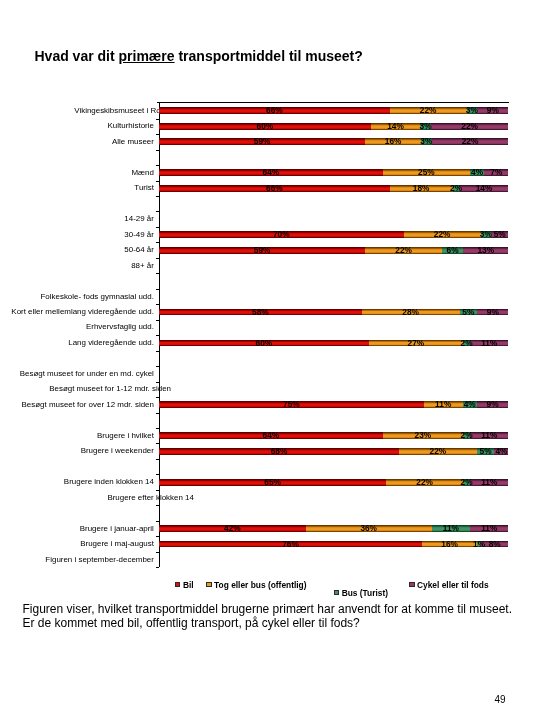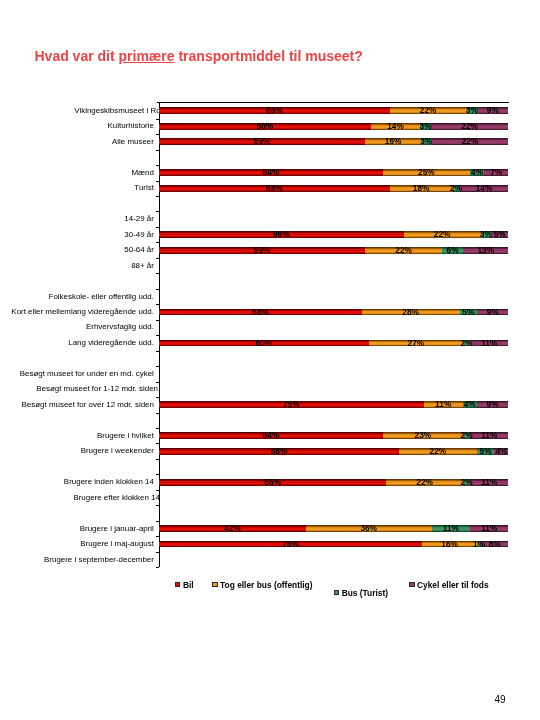--- a/index.html
+++ b/index.html
@@ -1,21 +1,21 @@
 <!DOCTYPE html>
 <html><head>
 <meta charset="utf-8">
 <title>Hvad var dit primaere transportmiddel til museet?</title>
 <style>
   html,body{margin:0;padding:0;background:#ffffff;}
   body{width:540px;height:720px;font-family:"Liberation Sans",sans-serif;overflow:hidden;position:relative;}
   .slide{transform:translateZ(0);}
   .slide{position:absolute;left:0;top:0;width:540px;height:720px;background:#fff;}
 
-  #title{position:absolute;left:34.5px;top:48.3px;font-size:14.0px;font-weight:bold;color:#ef4444;white-space:nowrap;line-height:16px;}
+  #title{position:absolute;left:34.5px;top:48.3px;font-size:14.0px;font-weight:bold;color:#000000;white-space:nowrap;line-height:16px;}
   #title .u{text-decoration:underline;}
 
   
   #chart{position:absolute;left:0;top:0;width:540px;height:600px;}
   .axis-line{position:absolute;background:#000;}
   .catlabel{position:absolute;font-size:7.95px;color:#000;text-align:right;white-space:nowrap;line-height:9px;}
   .bar{position:absolute;height:6.8px;}
   .seg{position:absolute;top:0;height:6.8px;}
   .vlabel{position:absolute;font-size:8.3px;font-weight:bold;color:#000;text-align:center;line-height:9px;white-space:nowrap;}
   .tick{position:absolute;background:#000;height:1px;}
@@ -111,41 +111,41 @@
       <div class="tick" style="left: 155.9px; top: 227px; width: 3px;"></div>
       <div class="catlabel" style="left: 0px; width: 153.9px; top: 214.175px;">14-29 år</div>
       <div class="tick" style="left: 155.9px; top: 242px; width: 3px;"></div>
       <div class="catlabel" style="left: 0px; width: 153.9px; top: 229.645px;">30-49 år</div>
       <div class="bar" style="left: 0px; top: 231.245px; width: 540px;">
         <div class="seg" style="left: 159px; width: 244.65px; background: linear-gradient(rgb(78, 0, 0) 0%, rgb(116, 0, 0) 17%, rgb(176, 0, 0) 27%, rgb(224, 16, 8) 42%, rgb(224, 16, 8) 72%, rgb(176, 0, 0) 84%, rgb(116, 0, 0) 92%, rgb(78, 0, 0) 100%);"></div>
         <div class="seg" style="left: 403.65px; width: 76.89px; background: linear-gradient(rgb(85, 48, 0) 0%, rgb(128, 71, 0) 17%, rgb(200, 118, 8) 27%, rgb(238, 154, 34) 42%, rgb(238, 154, 34) 72%, rgb(200, 118, 8) 84%, rgb(128, 71, 0) 92%, rgb(85, 48, 0) 100%);"></div>
         <div class="seg" style="left: 480.54px; width: 10.485px; background: linear-gradient(rgb(9, 58, 32) 0%, rgb(16, 86, 47) 17%, rgb(43, 122, 80) 27%, rgb(68, 146, 99) 42%, rgb(68, 146, 99) 72%, rgb(43, 122, 80) 84%, rgb(16, 86, 47) 92%, rgb(9, 58, 32) 100%);"></div>
         <div class="seg" style="left: 491.025px; width: 17.475px; background: linear-gradient(rgb(46, 15, 33) 0%, rgb(74, 26, 54) 17%, rgb(126, 47, 87) 27%, rgb(150, 58, 104) 42%, rgb(150, 58, 104) 72%, rgb(126, 47, 87) 84%, rgb(74, 26, 54) 92%, rgb(46, 15, 33) 100%);"></div>
       </div>
-      <div class="vlabel" style="left: 266.325px; top: 230.245px; width: 30px;">96%</div>
+      <div class="vlabel" style="left: 266.325px; top: 230.245px; width: 30px;">70%</div>
       <div class="vlabel" style="left: 427.095px; top: 230.245px; width: 30px;">22%</div>
       <div class="vlabel" style="left: 470.782px; top: 230.245px; width: 30px;">3%</div>
       <div class="vlabel" style="left: 484.762px; top: 230.245px; width: 30px;">5%</div>
       <div class="tick" style="left: 155.9px; top: 258px; width: 3px;"></div>
       <div class="catlabel" style="left: 0px; width: 153.9px; top: 245.115px;">50-64 år</div>
       <div class="bar" style="left: 0px; top: 246.715px; width: 540px;">
         <div class="seg" style="left: 159px; width: 206.205px; background: linear-gradient(rgb(78, 0, 0) 0%, rgb(116, 0, 0) 17%, rgb(176, 0, 0) 27%, rgb(224, 16, 8) 42%, rgb(224, 16, 8) 72%, rgb(176, 0, 0) 84%, rgb(116, 0, 0) 92%, rgb(78, 0, 0) 100%);"></div>
         <div class="seg" style="left: 365.205px; width: 76.89px; background: linear-gradient(rgb(85, 48, 0) 0%, rgb(128, 71, 0) 17%, rgb(200, 118, 8) 27%, rgb(238, 154, 34) 42%, rgb(238, 154, 34) 72%, rgb(200, 118, 8) 84%, rgb(128, 71, 0) 92%, rgb(85, 48, 0) 100%);"></div>
         <div class="seg" style="left: 442.095px; width: 20.97px; background: linear-gradient(rgb(9, 58, 32) 0%, rgb(16, 86, 47) 17%, rgb(43, 122, 80) 27%, rgb(68, 146, 99) 42%, rgb(68, 146, 99) 72%, rgb(43, 122, 80) 84%, rgb(16, 86, 47) 92%, rgb(9, 58, 32) 100%);"></div>
         <div class="seg" style="left: 463.065px; width: 45.435px; background: linear-gradient(rgb(46, 15, 33) 0%, rgb(74, 26, 54) 17%, rgb(126, 47, 87) 27%, rgb(150, 58, 104) 42%, rgb(150, 58, 104) 72%, rgb(126, 47, 87) 84%, rgb(74, 26, 54) 92%, rgb(46, 15, 33) 100%);"></div>
       </div>
       <div class="vlabel" style="left: 247.102px; top: 245.715px; width: 30px;">59%</div>
       <div class="vlabel" style="left: 388.65px; top: 245.715px; width: 30px;">22%</div>
       <div class="vlabel" style="left: 437.58px; top: 245.715px; width: 30px;">6%</div>
       <div class="vlabel" style="left: 470.783px; top: 245.715px; width: 30px;">13%</div>
       <div class="tick" style="left: 155.9px; top: 273px; width: 3px;"></div>
       <div class="catlabel" style="left: 0px; width: 153.9px; top: 260.585px;">88+ år</div>
       <div class="tick" style="left: 155.9px; top: 289px; width: 3px;"></div>
       <div class="tick" style="left: 155.9px; top: 304px; width: 3px;"></div>
-      <div class="catlabel" style="left: 0px; width: 153.9px; top: 291.525px;">Folkeskole- eller offentlig udd.</div>
+      <div class="catlabel" style="left: 0px; width: 153.9px; top: 291.525px;">Folkeskole- fods gymnasial udd.</div>
       <div class="tick" style="left: 155.9px; top: 320px; width: 3px;"></div>
       <div class="catlabel" style="left: 0px; width: 153.9px; top: 306.995px;">Kort eller mellemlang videregående udd.</div>
       <div class="bar" style="left: 0px; top: 308.595px; width: 540px;">
         <div class="seg" style="left: 159px; width: 202.71px; background: linear-gradient(rgb(78, 0, 0) 0%, rgb(116, 0, 0) 17%, rgb(176, 0, 0) 27%, rgb(224, 16, 8) 42%, rgb(224, 16, 8) 72%, rgb(176, 0, 0) 84%, rgb(116, 0, 0) 92%, rgb(78, 0, 0) 100%);"></div>
         <div class="seg" style="left: 361.71px; width: 97.86px; background: linear-gradient(rgb(85, 48, 0) 0%, rgb(128, 71, 0) 17%, rgb(200, 118, 8) 27%, rgb(238, 154, 34) 42%, rgb(238, 154, 34) 72%, rgb(200, 118, 8) 84%, rgb(128, 71, 0) 92%, rgb(85, 48, 0) 100%);"></div>
         <div class="seg" style="left: 459.57px; width: 17.475px; background: linear-gradient(rgb(9, 58, 32) 0%, rgb(16, 86, 47) 17%, rgb(43, 122, 80) 27%, rgb(68, 146, 99) 42%, rgb(68, 146, 99) 72%, rgb(43, 122, 80) 84%, rgb(16, 86, 47) 92%, rgb(9, 58, 32) 100%);"></div>
         <div class="seg" style="left: 477.045px; width: 31.455px; background: linear-gradient(rgb(46, 15, 33) 0%, rgb(74, 26, 54) 17%, rgb(126, 47, 87) 27%, rgb(150, 58, 104) 42%, rgb(150, 58, 104) 72%, rgb(126, 47, 87) 84%, rgb(74, 26, 54) 92%, rgb(46, 15, 33) 100%);"></div>
       </div>
       <div class="vlabel" style="left: 245.355px; top: 307.595px; width: 30px;">58%</div>
       <div class="vlabel" style="left: 395.64px; top: 307.595px; width: 30px;">28%</div>
@@ -162,21 +162,21 @@
         <div class="seg" style="left: 470.055px; width: 38.445px; background: linear-gradient(rgb(46, 15, 33) 0%, rgb(74, 26, 54) 17%, rgb(126, 47, 87) 27%, rgb(150, 58, 104) 42%, rgb(150, 58, 104) 72%, rgb(126, 47, 87) 84%, rgb(74, 26, 54) 92%, rgb(46, 15, 33) 100%);"></div>
       </div>
       <div class="vlabel" style="left: 248.85px; top: 338.535px; width: 30px;">60%</div>
       <div class="vlabel" style="left: 400.882px; top: 338.535px; width: 30px;">27%</div>
       <div class="vlabel" style="left: 451.56px; top: 338.535px; width: 30px;">2%</div>
       <div class="vlabel" style="left: 474.277px; top: 338.535px; width: 30px;">11%</div>
       <div class="tick" style="left: 155.9px; top: 366px; width: 3px;"></div>
       <div class="tick" style="left: 155.9px; top: 382px; width: 3px;"></div>
       <div class="catlabel" style="left: 0px; width: 153.9px; top: 368.875px;">Besøgt museet for under en md. cykel</div>
       <div class="tick" style="left: 155.9px; top: 397px; width: 3px;"></div>
-      <div class="catlabel" style="left: 0px; width: 158px; top: 384.345px;">Besøgt museet for 1-12 mdr. siden</div>
+      <div class="catlabel" style="left: 0px; width: 171px; top: 384.345px;">Besøgt museet for 1-12 mdr. siden</div>
       <div class="tick" style="left: 155.9px; top: 413px; width: 3px;"></div>
       <div class="catlabel" style="left: 0px; width: 153.9px; top: 399.815px;">Besøgt museet for over 12 mdr. siden</div>
       <div class="bar" style="left: 0px; top: 401.415px; width: 540px;">
         <div class="seg" style="left: 159px; width: 264.773px; background: linear-gradient(rgb(78, 0, 0) 0%, rgb(116, 0, 0) 17%, rgb(176, 0, 0) 27%, rgb(224, 16, 8) 42%, rgb(224, 16, 8) 72%, rgb(176, 0, 0) 84%, rgb(116, 0, 0) 92%, rgb(78, 0, 0) 100%);"></div>
         <div class="seg" style="left: 423.773px; width: 38.8333px; background: linear-gradient(rgb(85, 48, 0) 0%, rgb(128, 71, 0) 17%, rgb(200, 118, 8) 27%, rgb(238, 154, 34) 42%, rgb(238, 154, 34) 72%, rgb(200, 118, 8) 84%, rgb(128, 71, 0) 92%, rgb(85, 48, 0) 100%);"></div>
         <div class="seg" style="left: 462.606px; width: 14.1212px; background: linear-gradient(rgb(9, 58, 32) 0%, rgb(16, 86, 47) 17%, rgb(43, 122, 80) 27%, rgb(68, 146, 99) 42%, rgb(68, 146, 99) 72%, rgb(43, 122, 80) 84%, rgb(16, 86, 47) 92%, rgb(9, 58, 32) 100%);"></div>
         <div class="seg" style="left: 476.727px; width: 31.7727px; background: linear-gradient(rgb(46, 15, 33) 0%, rgb(74, 26, 54) 17%, rgb(126, 47, 87) 27%, rgb(150, 58, 104) 42%, rgb(150, 58, 104) 72%, rgb(126, 47, 87) 84%, rgb(74, 26, 54) 92%, rgb(46, 15, 33) 100%);"></div>
       </div>
       <div class="vlabel" style="left: 276.386px; top: 400.415px; width: 30px;">75%</div>
       <div class="vlabel" style="left: 428.189px; top: 400.415px; width: 30px;">11%</div>
@@ -214,21 +214,21 @@
         <div class="seg" style="left: 159px; width: 227.175px; background: linear-gradient(rgb(78, 0, 0) 0%, rgb(116, 0, 0) 17%, rgb(176, 0, 0) 27%, rgb(224, 16, 8) 42%, rgb(224, 16, 8) 72%, rgb(176, 0, 0) 84%, rgb(116, 0, 0) 92%, rgb(78, 0, 0) 100%);"></div>
         <div class="seg" style="left: 386.175px; width: 76.89px; background: linear-gradient(rgb(85, 48, 0) 0%, rgb(128, 71, 0) 17%, rgb(200, 118, 8) 27%, rgb(238, 154, 34) 42%, rgb(238, 154, 34) 72%, rgb(200, 118, 8) 84%, rgb(128, 71, 0) 92%, rgb(85, 48, 0) 100%);"></div>
         <div class="seg" style="left: 463.065px; width: 6.99px; background: linear-gradient(rgb(9, 58, 32) 0%, rgb(16, 86, 47) 17%, rgb(43, 122, 80) 27%, rgb(68, 146, 99) 42%, rgb(68, 146, 99) 72%, rgb(43, 122, 80) 84%, rgb(16, 86, 47) 92%, rgb(9, 58, 32) 100%);"></div>
         <div class="seg" style="left: 470.055px; width: 38.445px; background: linear-gradient(rgb(46, 15, 33) 0%, rgb(74, 26, 54) 17%, rgb(126, 47, 87) 27%, rgb(150, 58, 104) 42%, rgb(150, 58, 104) 72%, rgb(126, 47, 87) 84%, rgb(74, 26, 54) 92%, rgb(46, 15, 33) 100%);"></div>
       </div>
       <div class="vlabel" style="left: 257.587px; top: 477.765px; width: 30px;">65%</div>
       <div class="vlabel" style="left: 409.62px; top: 477.765px; width: 30px;">22%</div>
       <div class="vlabel" style="left: 451.56px; top: 477.765px; width: 30px;">2%</div>
       <div class="vlabel" style="left: 474.277px; top: 477.765px; width: 30px;">11%</div>
       <div class="tick" style="left: 155.9px; top: 505px; width: 3px;"></div>
-      <div class="catlabel" style="left: 6px; width: 153.9px; top: 492.635px;">Brugere efter klokken 14</div>
+      <div class="catlabel" style="left: 0px; width: 153.9px; top: 492.635px; padding-left: 40px;">Brugere efter klokken 14</div>
       <div class="tick" style="left: 155.9px; top: 521px; width: 3px;"></div>
       <div class="tick" style="left: 155.9px; top: 536px; width: 3px;"></div>
       <div class="catlabel" style="left: 0px; width: 153.9px; top: 523.575px;">Brugere i januar-april</div>
       <div class="bar" style="left: 0px; top: 525.175px; width: 540px;">
         <div class="seg" style="left: 159px; width: 146.79px; background: linear-gradient(rgb(78, 0, 0) 0%, rgb(116, 0, 0) 17%, rgb(176, 0, 0) 27%, rgb(224, 16, 8) 42%, rgb(224, 16, 8) 72%, rgb(176, 0, 0) 84%, rgb(116, 0, 0) 92%, rgb(78, 0, 0) 100%);"></div>
         <div class="seg" style="left: 305.79px; width: 125.82px; background: linear-gradient(rgb(85, 48, 0) 0%, rgb(128, 71, 0) 17%, rgb(200, 118, 8) 27%, rgb(238, 154, 34) 42%, rgb(238, 154, 34) 72%, rgb(200, 118, 8) 84%, rgb(128, 71, 0) 92%, rgb(85, 48, 0) 100%);"></div>
         <div class="seg" style="left: 431.61px; width: 38.445px; background: linear-gradient(rgb(9, 58, 32) 0%, rgb(16, 86, 47) 17%, rgb(43, 122, 80) 27%, rgb(68, 146, 99) 42%, rgb(68, 146, 99) 72%, rgb(43, 122, 80) 84%, rgb(16, 86, 47) 92%, rgb(9, 58, 32) 100%);"></div>
         <div class="seg" style="left: 470.055px; width: 38.445px; background: linear-gradient(rgb(46, 15, 33) 0%, rgb(74, 26, 54) 17%, rgb(126, 47, 87) 27%, rgb(150, 58, 104) 42%, rgb(150, 58, 104) 72%, rgb(126, 47, 87) 84%, rgb(74, 26, 54) 92%, rgb(46, 15, 33) 100%);"></div>
       </div>
       <div class="vlabel" style="left: 217.395px; top: 524.175px; width: 30px;">42%</div>
@@ -241,25 +241,27 @@
         <div class="seg" style="left: 159px; width: 262.99px; background: linear-gradient(rgb(78, 0, 0) 0%, rgb(116, 0, 0) 17%, rgb(176, 0, 0) 27%, rgb(224, 16, 8) 42%, rgb(224, 16, 8) 72%, rgb(176, 0, 0) 84%, rgb(116, 0, 0) 92%, rgb(78, 0, 0) 100%);"></div>
         <div class="seg" style="left: 421.99px; width: 55.3663px; background: linear-gradient(rgb(85, 48, 0) 0%, rgb(128, 71, 0) 17%, rgb(200, 118, 8) 27%, rgb(238, 154, 34) 42%, rgb(238, 154, 34) 72%, rgb(200, 118, 8) 84%, rgb(128, 71, 0) 92%, rgb(85, 48, 0) 100%);"></div>
         <div class="seg" style="left: 477.356px; width: 3.4604px; background: linear-gradient(rgb(9, 58, 32) 0%, rgb(16, 86, 47) 17%, rgb(43, 122, 80) 27%, rgb(68, 146, 99) 42%, rgb(68, 146, 99) 72%, rgb(43, 122, 80) 84%, rgb(16, 86, 47) 92%, rgb(9, 58, 32) 100%);"></div>
         <div class="seg" style="left: 480.817px; width: 27.6832px; background: linear-gradient(rgb(46, 15, 33) 0%, rgb(74, 26, 54) 17%, rgb(126, 47, 87) 27%, rgb(150, 58, 104) 42%, rgb(150, 58, 104) 72%, rgb(126, 47, 87) 84%, rgb(74, 26, 54) 92%, rgb(46, 15, 33) 100%);"></div>
       </div>
       <div class="vlabel" style="left: 275.495px; top: 539.645px; width: 30px;">76%</div>
       <div class="vlabel" style="left: 434.673px; top: 539.645px; width: 30px;">16%</div>
       <div class="vlabel" style="left: 464.087px; top: 539.645px; width: 30px;">1%</div>
       <div class="vlabel" style="left: 479.658px; top: 539.645px; width: 30px;">8%</div>
       <div class="tick" style="left: 155.9px; top: 567px; width: 3px;"></div>
-      <div class="catlabel" style="left: 0px; width: 153.9px; top: 554.515px;">Brugere i september-december</div>
+      <div class="catlabel" style="left: 0px; width: 153.9px; top: 554.515px;">Figuren i september-december</div>
     </div>
 
   <div id="legend">
       <div class="lg" style="left: 174.8px;"><span class="lgsw" style="background: rgb(224, 16, 8);"></span><span>Bil</span></div>
-      <div class="lg" style="left: 212px;"><span class="lgsw" style="background: rgb(238, 154, 34);"></span><span>Tog eller bus (offentlig)</span></div>
+      <div class="lg" style="left: 206px;"><span class="lgsw" style="background: rgb(238, 154, 34);"></span><span>Tog eller bus (offentlig)</span></div>
       <div class="lg" style="left: 333.6px; margin-top: 8px;"><span class="lgsw" style="background: rgb(68, 146, 99);"></span><span>Bus (Turist)</span></div>
       <div class="lg" style="left: 408.9px;"><span class="lgsw" style="background: rgb(150, 58, 104);"></span><span>Cykel eller til fods</span></div>
     </div>
 
+  <div class="note" id="note1">Figuren viser, hvilket transportmiddel brugerne primært har anvendt for at komme til museet.</div>
+  <div class="note" id="note2">Er de kommet med bil, offentlig transport, på cykel eller til fods?</div>
 
   <div id="pagenum">49</div>
 </div>
 
 </body></html>

